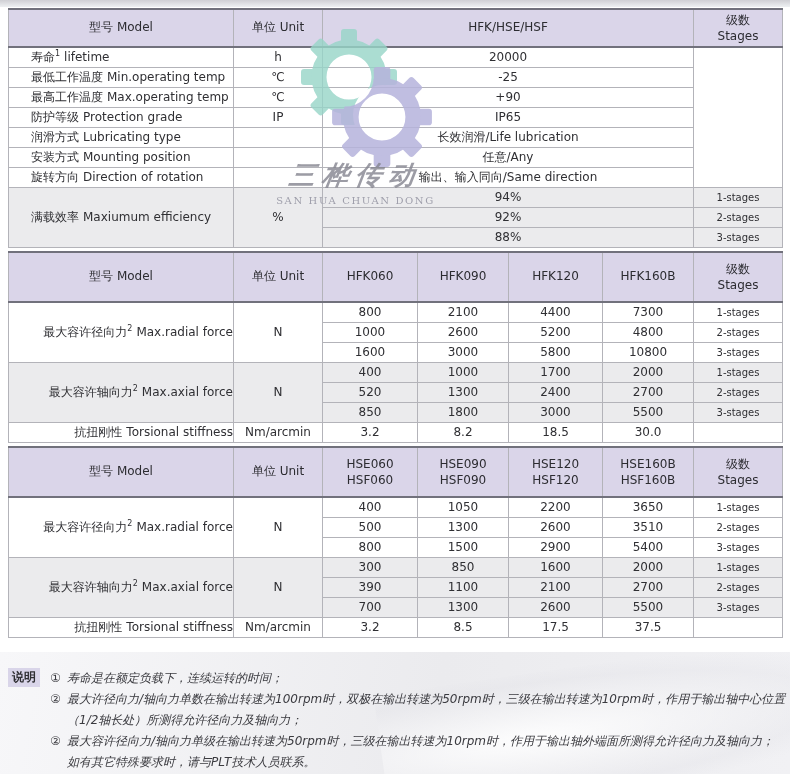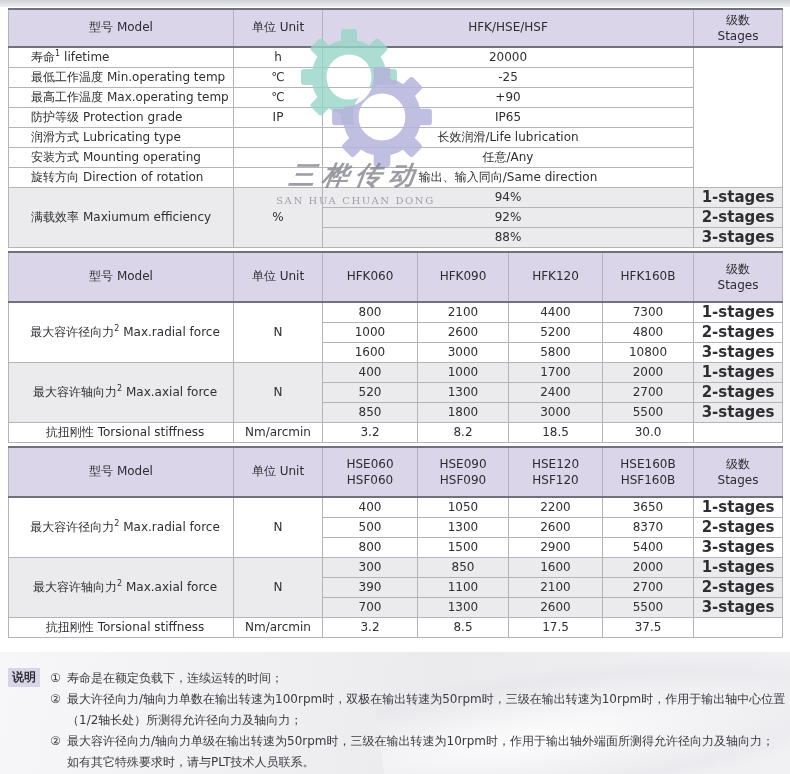--- a/index.html
+++ b/index.html
@@ -20,34 +20,34 @@
     font-size:12px;position:relative;z-index:2;}
   #t1{margin-top:8px;}
   #t2,#t3{margin-top:3px;}
   .spec th,.spec td{border:1px solid #b3b3b9;text-align:center;padding:0;
     font-weight:normal;height:19px;line-height:1.15;background:transparent;}
   .spec tr.hd th{background:#dad5e9;height:36px;
     border-top:2px solid #71717c;border-bottom:2px solid #71717c;color:#2c2c31;}
   #t2 tr.hd th,#t3 tr.hd th{height:48px;}
   .spec tr.gray td{background:#ebebed;}
   td.lbl{text-align:left;padding-left:22px;}
-  #t2 td.lbl,#t3 td.lbl{text-align:center;padding-left:8px;}
+  #t2 td.lbl,#t3 td.lbl{text-align:right;padding-left:8px;}
   .lbl-en{margin-left:4px;}
   sup{font-size:8px;line-height:0;}
   .two-line span{display:block;line-height:1.35;}
-  td.stage{font-size:15px;font-weight:bold;}
+  td.stage{font-size:10px;}
 
   .notes{position:absolute;left:8px;top:668px;width:778px;display:flex;
     align-items:flex-start;gap:10px;font-size:12px;color:#3a3a3f;z-index:3;}
   .notes-label{background:#d9d5e9;font-weight:bold;padding:1px 4px;color:#2f2f33;
     flex:0 0 auto;}
   .notes-list{flex:1;}
   .note-item{display:flex;line-height:1.75;}
   .note-marker{flex:0 0 17px;}
-  .note-text{flex:1;}
+  .note-text{flex:1;font-style:italic;}
 
   .wm{position:absolute;pointer-events:none;z-index:4;}
   #wm-gear-teal{left:299px;top:27px;}
   #wm-gear-purple{left:330px;top:65px;}
   .wm-text{left:258px;top:158px;width:195px;text-align:center;}
   .wm-zh{font-family:"DejaVu Serif","Liberation Serif",serif;font-style:italic;
     font-weight:bold;font-size:26px;letter-spacing:7px;color:#84848f;opacity:.8;
     transform:skewX(-8deg);white-space:nowrap;}
   .wm-en{font-size:10px;letter-spacing:1.6px;color:#9b9ba8;opacity:.95;margin-top:2px;
     font-family:"DejaVu Serif","Liberation Serif",serif;}
@@ -96,21 +96,21 @@
     <td class="lbl"><span>防护等级</span><span class="lbl-en">Protection grade</span></td>
     <td>IP</td>
     <td>IP65</td>
   </tr>
   <tr>
     <td class="lbl"><span>润滑方式</span><span class="lbl-en">Lubricating type</span></td>
     <td></td>
     <td>长效润滑/Life lubrication</td>
   </tr>
   <tr>
-    <td class="lbl"><span>安装方式</span><span class="lbl-en">Mounting operating</span></td>
+    <td class="lbl"><span>安装方式</span><span class="lbl-en">Mounting position</span></td>
     <td></td>
     <td>任意/Any</td>
   </tr>
   <tr>
     <td class="lbl"><span>旋转方向</span><span class="lbl-en">Direction of rotation</span></td>
     <td></td>
     <td>输出、输入同向/Same direction</td>
   </tr>
   <tr class="gray">
     <td class="lbl" rowspan="3"><span>满载效率</span><span class="lbl-en">Maxiumum efficiency</span></td>
@@ -251,21 +251,21 @@
     <td>400</td>
     <td>1050</td>
     <td>2200</td>
     <td>3650</td>
     <td class="stage">1-stages</td>
   </tr>
   <tr>
     <td>500</td>
     <td>1300</td>
     <td>2600</td>
-    <td>8370</td>
+    <td>3510</td>
     <td class="stage">2-stages</td>
   </tr>
   <tr>
     <td>800</td>
     <td>1500</td>
     <td>2900</td>
     <td>5400</td>
     <td class="stage">3-stages</td>
   </tr>
   <tr class="gray">

